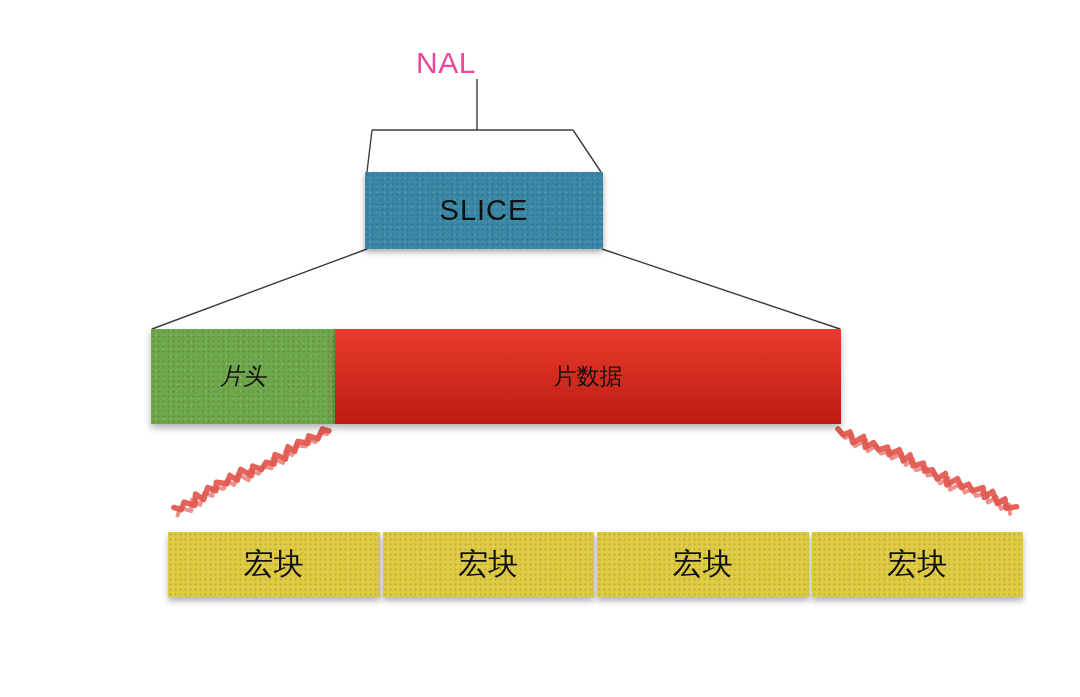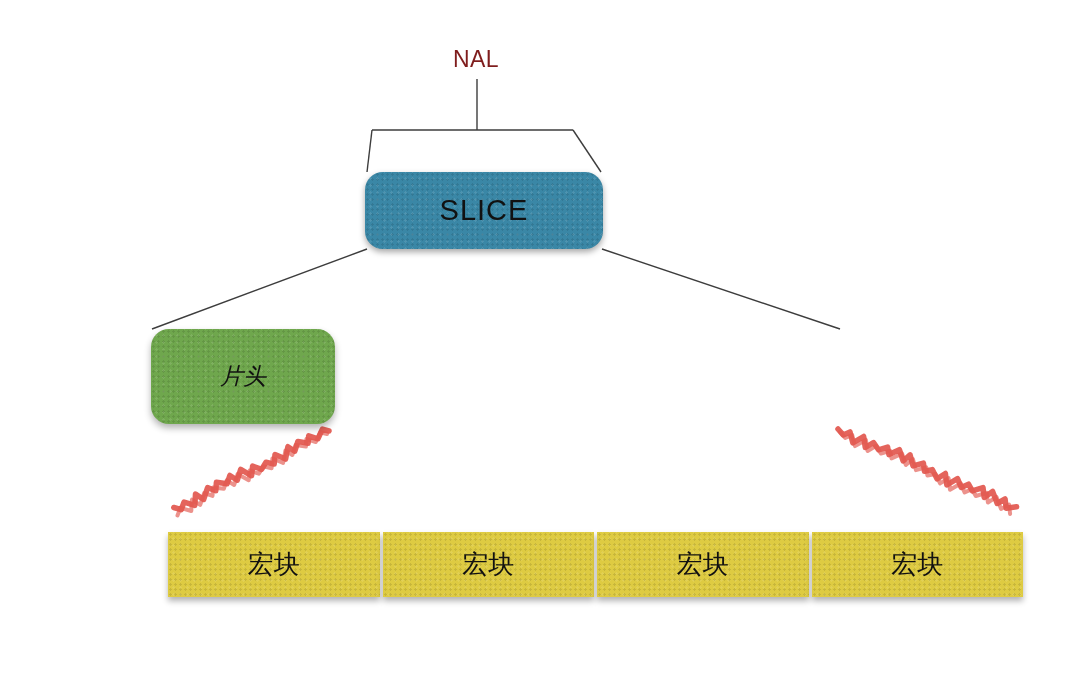--- a/index.html
+++ b/index.html
@@ -17,33 +17,31 @@
     position: absolute;
     left: 0; top: 0;
     width: 1080px; height: 697px;
     pointer-events: none;
   }
 
   .nal-label {
     position: absolute;
     left: 416px; top: 46px;
     width: 120px;
-    text-align: center;
-    font-size: 23px;
-    color: #7f1d1d;
+    font-size: 30px;
+    color: #ec4899;
     letter-spacing: 0.5px;
   }
 
   .box {
     position: absolute;
     display: flex;
     align-items: center;
     justify-content: center;
     color: #111111;
-    border-radius: 18px;
   }
 
   
   .textured {
     background-image:
       radial-gradient(rgba(0,0,0,0.10) 1px, transparent 1.4px),
       radial-gradient(rgba(255,255,255,0.10) 1px, transparent 1.4px);
     background-size: 5px 5px, 7px 7px;
     background-position: 0 0, 2px 3px;
   }
@@ -89,21 +87,21 @@
   }
   .mb-box {
     position: relative;
     flex: 1 1 0;
     display: flex;
     align-items: center;
     justify-content: center;
     background-color: #decb42;
     box-shadow: 0 4px 6px rgba(0,0,0,0.30);
     color: #111111;
-    font-size: 26px;
+    font-size: 30px;
     margin-top: 16px;
   }
 </style>
 </head>
 <body>
 
 <div class="canvas">
 
   <svg class="connector-svg" viewBox="0 0 1080 697" xmlns="http://www.w3.org/2000/svg">
 
@@ -125,20 +123,23 @@
   <div class="nal-label">NAL</div>
 
   <div class="box slice-box textured">
     <span>SLICE</span>
   </div>
 
   <div class="box header-box textured">
     <span>片头</span>
   </div>
 
+  <div class="box data-box textured">
+    <span>片数据</span>
+  </div>
 
   <div class="mb-row">
     <div class="mb-box textured">
       <span>宏块</span>
     </div>
     <div class="mb-box textured">
       <span>宏块</span>
     </div>
     <div class="mb-box textured">
       <span>宏块</span>

